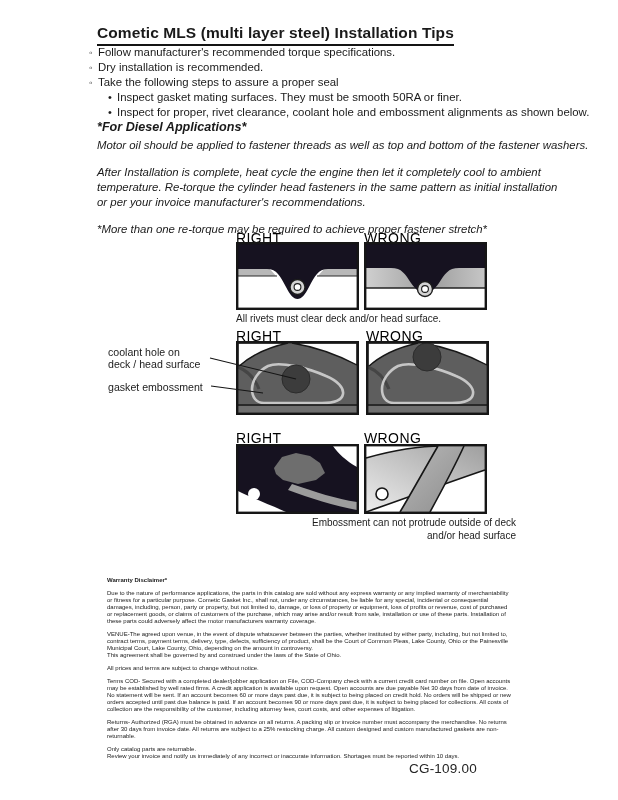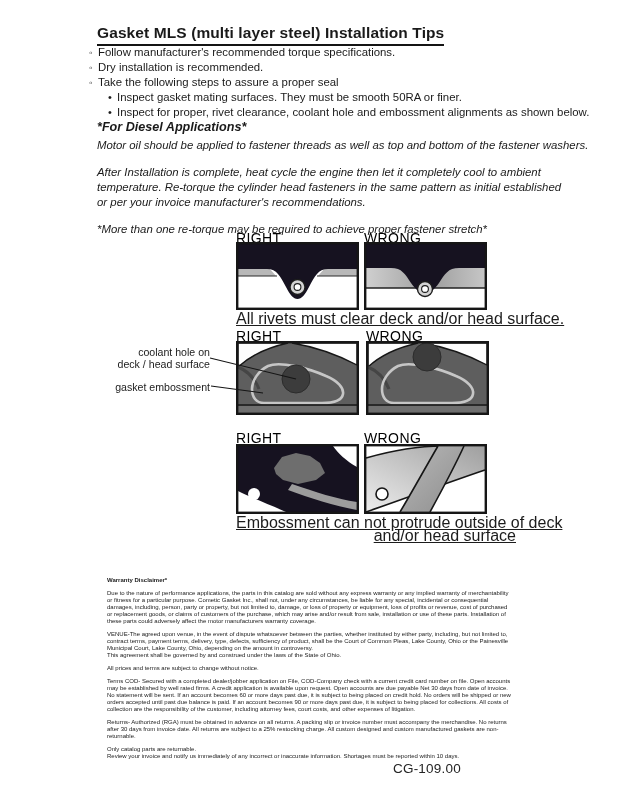--- a/index.html
+++ b/index.html
@@ -21,39 +21,39 @@
   .brow.sub{padding-left:19px;}
   .brow.sub .mk{width:9px;font-size:11px;}
 
   
   .diesel{left:97px;top:120px;font-size:11.4px;line-height:15px;font-style:italic;}
   .diesel .hd{font-size:12.6px;font-weight:bold;margin-bottom:3px;}
   .diesel .gap2{height:12px;}
 
   
   .rw{width:123px;text-align:left;font-size:14px;color:#000000;letter-spacing:.4px;}
-  .cap{font-size:16px;color:#1c1c1c;line-height:12.5px;text-decoration:underline;}
-  .ann{width:102px;text-align:right;font-size:10.6px;line-height:12px;color:#1c1c1c;}
+  .cap{font-size:10px;color:#1c1c1c;line-height:12.5px;}
+  .ann{width:102px;text-align:left;font-size:10.6px;line-height:12px;color:#1c1c1c;}
 
   
   .legal{left:107px;top:577px;width:406px;font-size:6px;line-height:7px;color:#222;}
   .legal .lh{font-weight:bold;margin-bottom:6px;}
   .legal p{margin:0 0 6px 0;}
   .legal p.tight{margin:0;}
 
-  .doccode{left:393px;top:761px;font-size:13.5px;color:#242424;letter-spacing:.2px;}
+  .doccode{left:409px;top:761px;font-size:13.5px;color:#242424;letter-spacing:.2px;}
 
   svg{display:block;}
 </style>
 </head>
 <body>
 
 <div class="page">
 
-  <div class="abs title nowrap">Gasket MLS (multi layer steel) Installation Tips</div>
+  <div class="abs title nowrap">Cometic MLS (multi layer steel) Installation Tips</div>
 
   <div class="abs bullets">
     <div class="brow">
       <span class="mk">◦</span>
       <span>Follow manufacturer's recommended torque specifications.</span>
     </div>
     <div class="brow">
       <span class="mk">◦</span>
       <span>Dry installation is recommended.</span>
     </div>
@@ -69,21 +69,21 @@
       <span class="mk">•</span>
       <span>Inspect for proper, rivet clearance, coolant hole and embossment alignments as shown below.</span>
     </div>
   </div>
 
   <div class="abs diesel">
     <div class="hd nowrap">*For Diesel Applications*</div>
     <div class="nowrap">Motor oil should be applied to fastener threads as well as top and bottom of the fastener washers.</div>
     <div class="gap2"></div>
     <div class="nowrap">After Installation is complete, heat cycle the engine then let it completely cool to ambient</div>
-    <div class="nowrap">temperature. Re-torque the cylinder head fasteners in the same pattern as initial established</div>
+    <div class="nowrap">temperature. Re-torque the cylinder head fasteners in the same pattern as initial installation</div>
     <div class="nowrap">or per your invoice manufacturer's recommendations.</div>
     <div class="gap2"></div>
     <div class="nowrap">*More than one re-torque may be required to achieve proper fastener stretch*</div>
   </div>
 
   <div class="abs rw" style="left:236px;top:230px;">RIGHT</div>
   <div class="abs rw" style="left:364px;top:230px;">WRONG</div>
 
   <svg class="abs" style="left:236px;top:242px;" width="123" height="68" viewBox="0 0 123 68">
     <rect x="0" y="0" width="123" height="68" fill="#ffffff"></rect>

